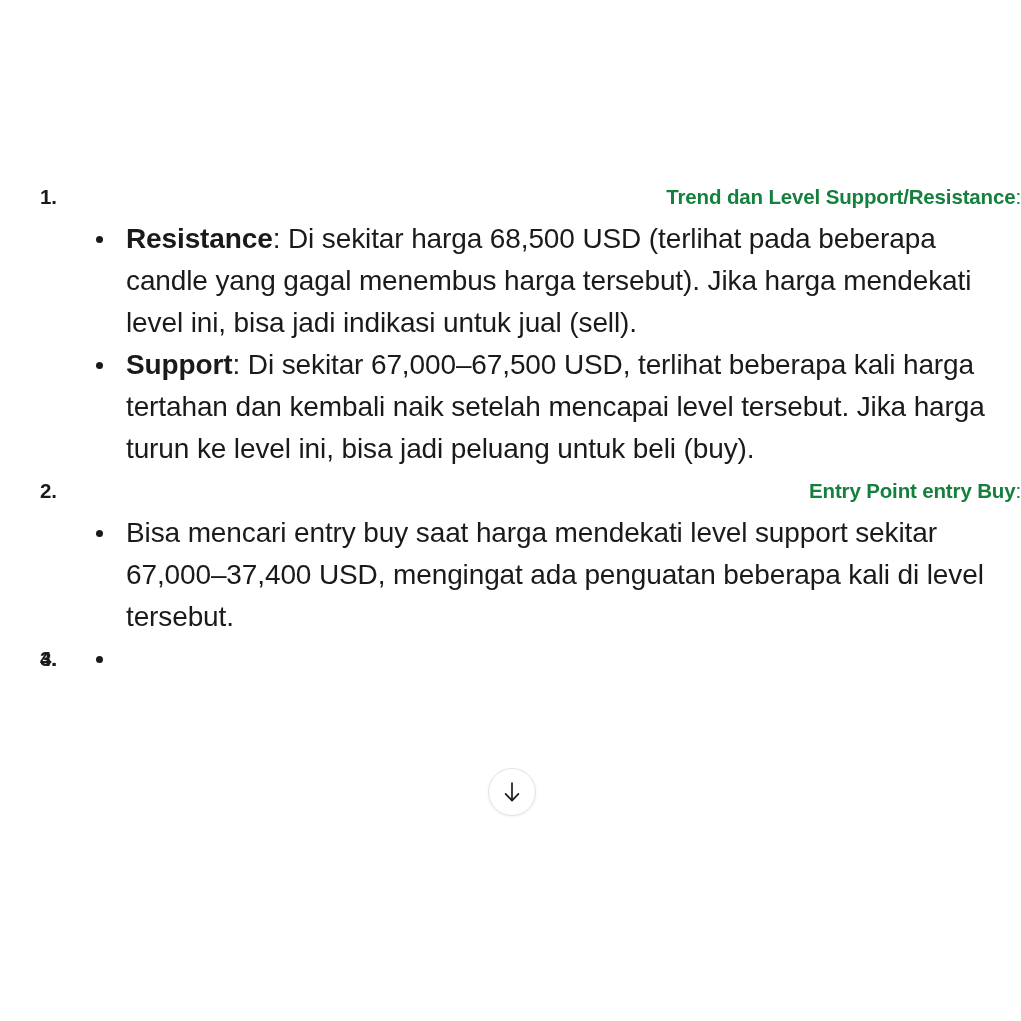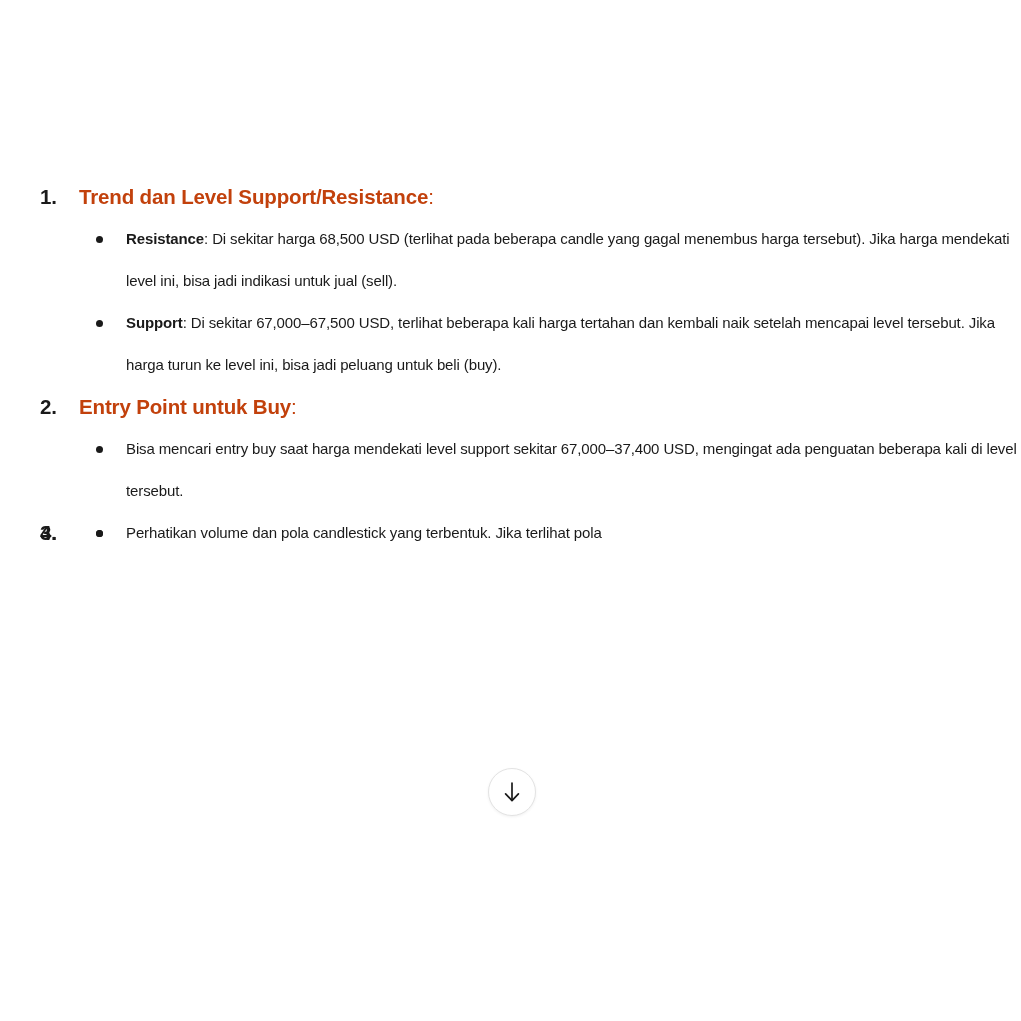--- a/index.html
+++ b/index.html
@@ -47,38 +47,39 @@
     font-size: 20.5px;
     line-height: 42px;
     color: #1a1a1a;
     letter-spacing: -0.1px;
   }
 
   .item-heading {
     font-weight: bold;
     font-size: 20.5px;
     line-height: 42px;
-    color: #c2410c;
+    color: #15803d;
     letter-spacing: -0.15px;
     white-space: nowrap;
+    text-align: right;
   }
   .item-heading .colon {
     font-weight: normal;
   }
 
   ul.bullet-list {
     list-style: none;
     margin: 0;
     padding: 0;
   }
 
   li.bullet-item {
     position: relative;
     padding-left: 47px;   
-    font-size: 15px;
+    font-size: 28px;
     line-height: 42px;
     letter-spacing: -0.12px;
     color: #1a1a1a;
     max-width: 906px;     
   }
 
   .bullet-dot {
     position: absolute;
     left: 17px;           
     top: 0;
@@ -139,44 +140,39 @@
           <span class="bullet-dot"></span><span class="lead">Resistance</span><span>: </span><span>Di sekitar harga 68,500 USD (terlihat pada beberapa candle yang gagal menembus harga tersebut). Jika harga mendekati level ini, bisa jadi indikasi untuk jual (sell).</span>
         </li>
         <li class="bullet-item">
           <span class="bullet-dot"></span><span class="lead">Support</span><span>: </span><span>Di sekitar 67,000–67,500 USD, terlihat beberapa kali harga tertahan dan kembali naik setelah mencapai level tersebut. Jika harga turun ke level ini, bisa jadi peluang untuk beli (buy).</span>
         </li>
       </ul>
     </li>
 
     <li class="numbered-item">
       <span class="item-marker">2.</span>
-      <div class="item-heading"><span>Entry Point untuk Buy</span><span class="colon">:</span></div>
+      <div class="item-heading"><span>Entry Point entry Buy</span><span class="colon">:</span></div>
       <ul class="bullet-list">
         <li class="bullet-item">
           <span class="bullet-dot"></span><span>Bisa mencari entry buy saat harga mendekati level support sekitar 67,000–37,400 USD, mengingat ada penguatan beberapa kali di level tersebut.</span>
         </li>
       </ul>
     </li>
 
     <li class="numbered-item">
       <span class="item-marker">3.</span>
       <ul class="bullet-list">
         <li class="bullet-item">
           <span class="bullet-dot"></span>
         </li>
       </ul>
     </li>
 
     <li class="numbered-item">
       <span class="item-marker">4.</span>
-      <ul class="bullet-list">
-        <li class="bullet-item">
-          <span class="bullet-dot"></span><span>Perhatikan volume dan pola candlestick yang terbentuk. Jika terlihat pola</span>
-        </li>
-      </ul>
     </li>
 
   </ol>
 </div>
 
 <div id="scroll-down-button">
   <span>
     <svg width="22" height="24" viewBox="0 0 22 24" fill="none" xmlns="http://www.w3.org/2000/svg" aria-hidden="true">
       <path d="M11 3 L11 20.2" stroke="#1a1a1a" stroke-width="1.7" stroke-linecap="round"></path>
       <path d="M4.6 13.8 L11 20.6 L17.4 13.8" stroke="#1a1a1a" stroke-width="1.7" stroke-linecap="round" stroke-linejoin="round"></path>

